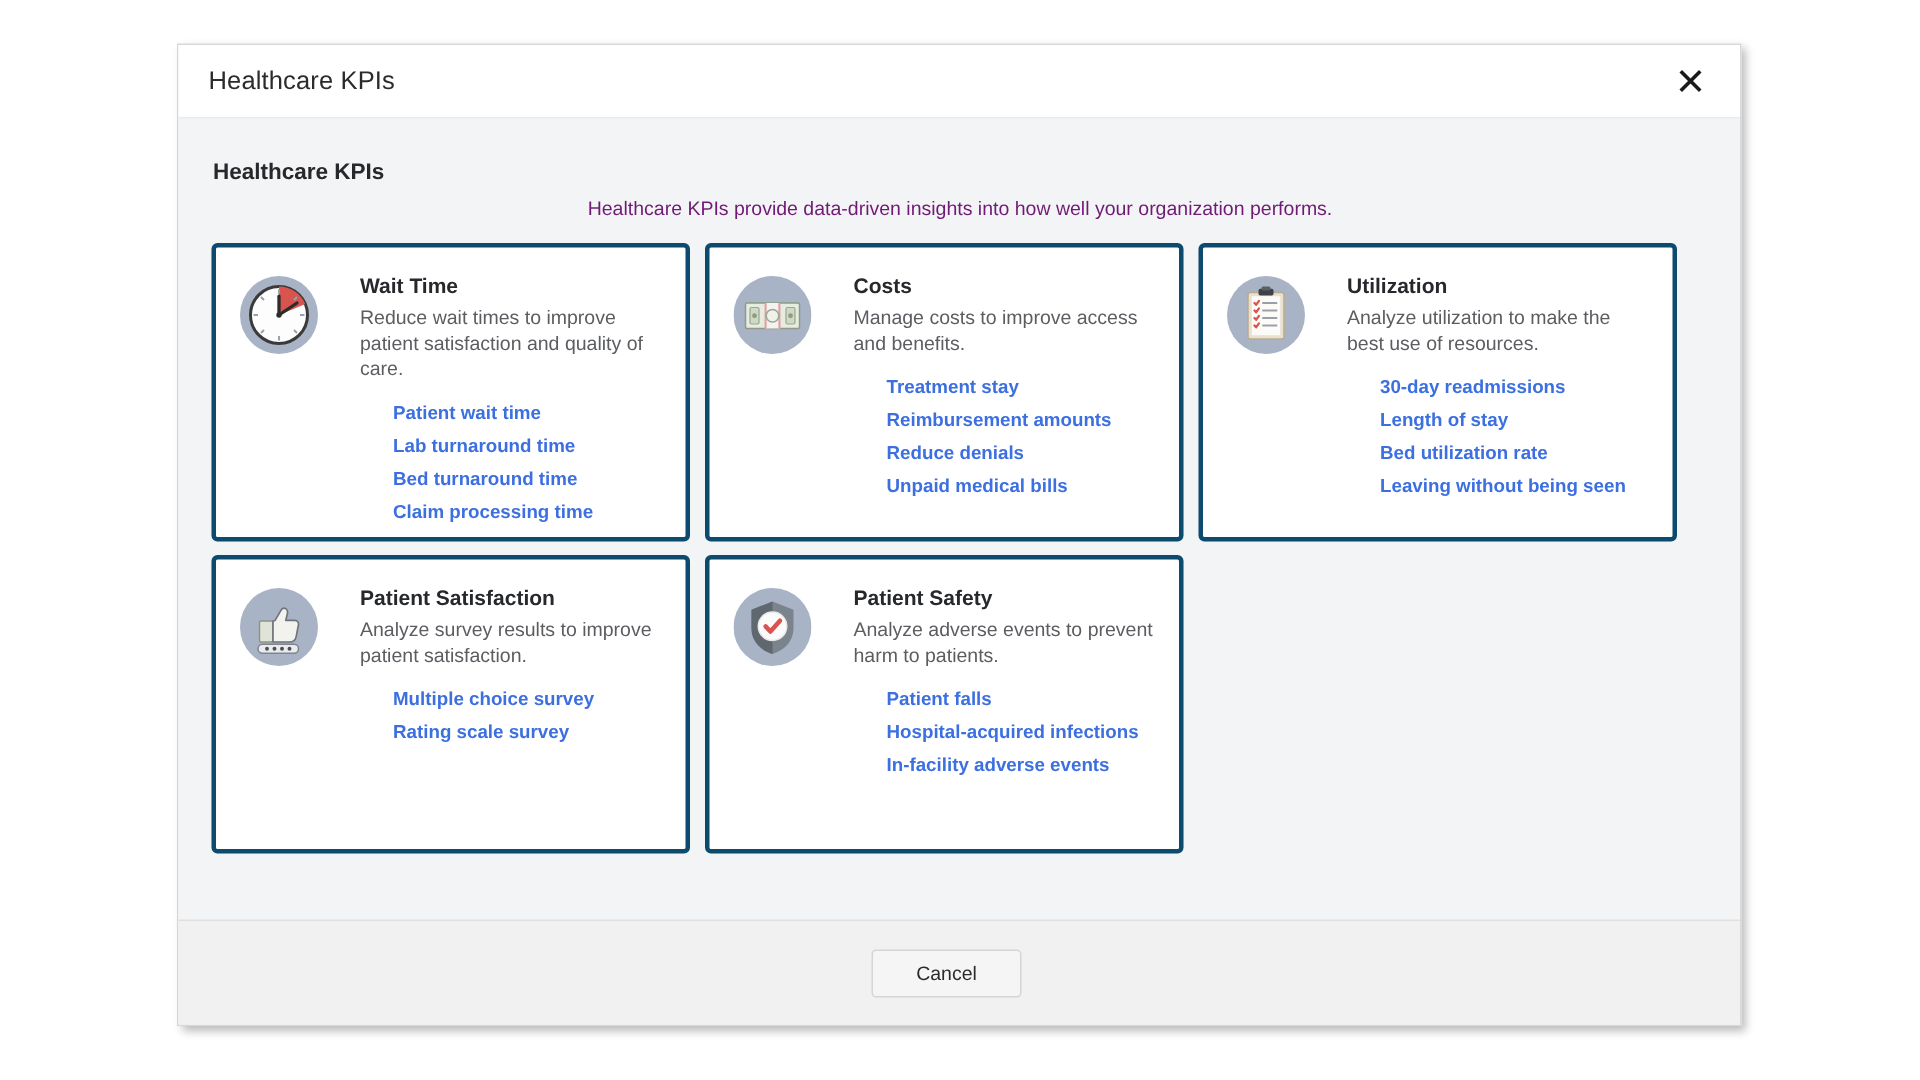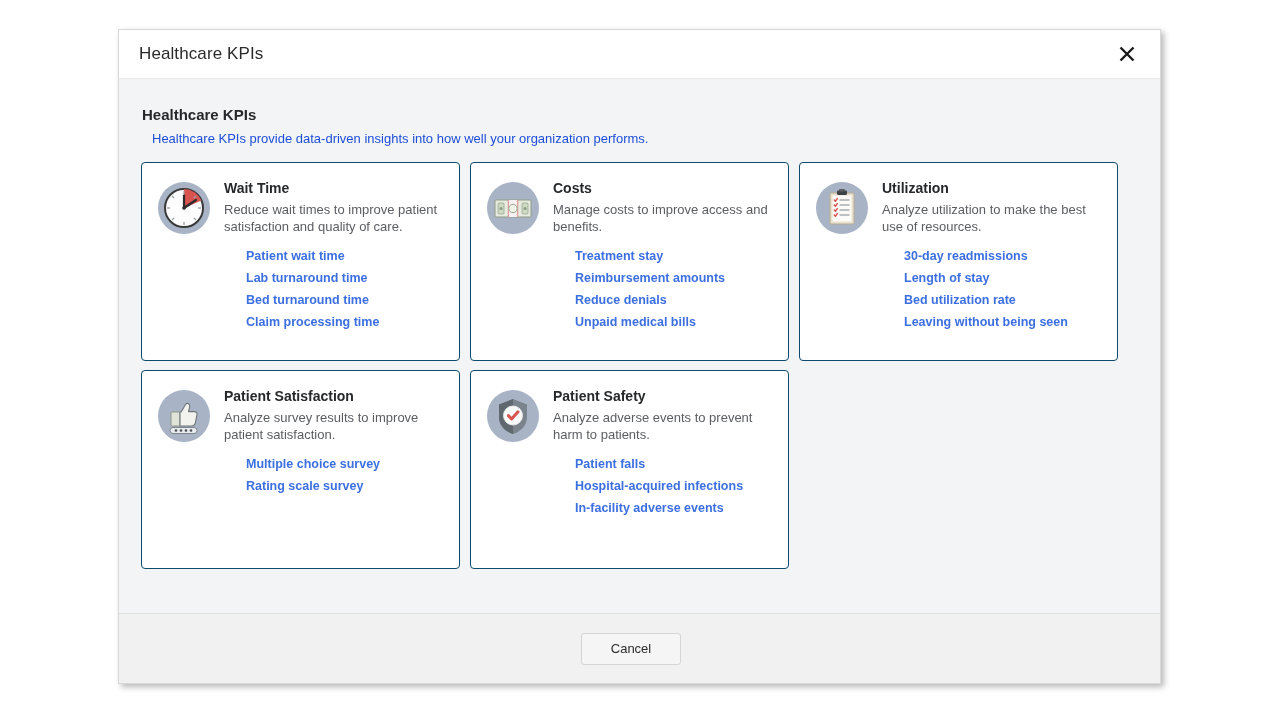--- a/index.html
+++ b/index.html
@@ -67,41 +67,42 @@
   }
   #page-heading {
     font-size: 15px;
     font-weight: bold;
     color: #26282b;
     margin: 0 0 8px 0;
     padding-left: 1px;
   }
   #page-subtitle {
     font-size: 13px;
-    color: #1d4ed8;
-    margin: 0 0 16px 10px;
+    color: #701a75;
+    margin: 0 0 16px 0;
     padding-left: 1px;
+    text-align: center;
   }
 
   
   #card-grid {
     display: grid;
     grid-template-columns: repeat(3, 319px);
     grid-auto-rows: 199px;
     column-gap: 10px;
     row-gap: 9px;
   }
   .kpi-card {
     background: #ffffff;
-    border: 1px solid #0c4a6e;
+    border: 3px solid #0c4a6e;
     border-radius: 4px;
     box-sizing: border-box;
     padding: 17px 16px 12px 16px;
     display: flex;
-    gap: 14px;
+    gap: 28px;
     box-shadow: 0 0 1px rgba(0,0,0,0.04);
   }
   .card-icon-wrap {
     flex: 0 0 52px;
     padding-top: 2px;
   }
   .card-body {
     flex: 1;
     min-width: 0;
   }

